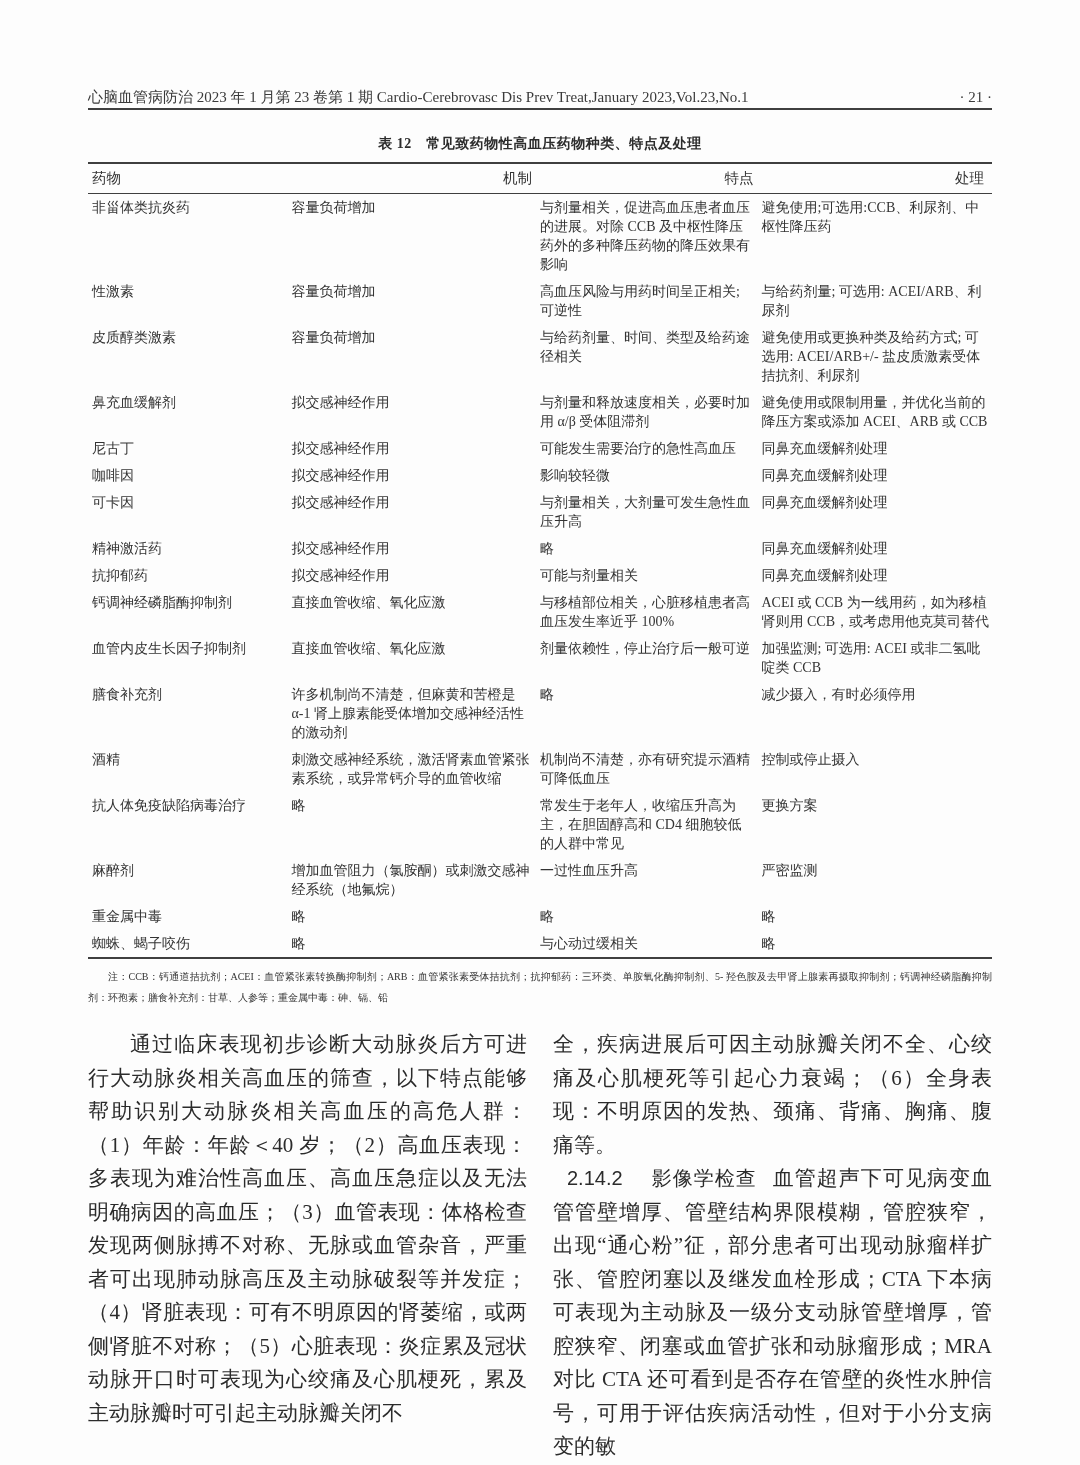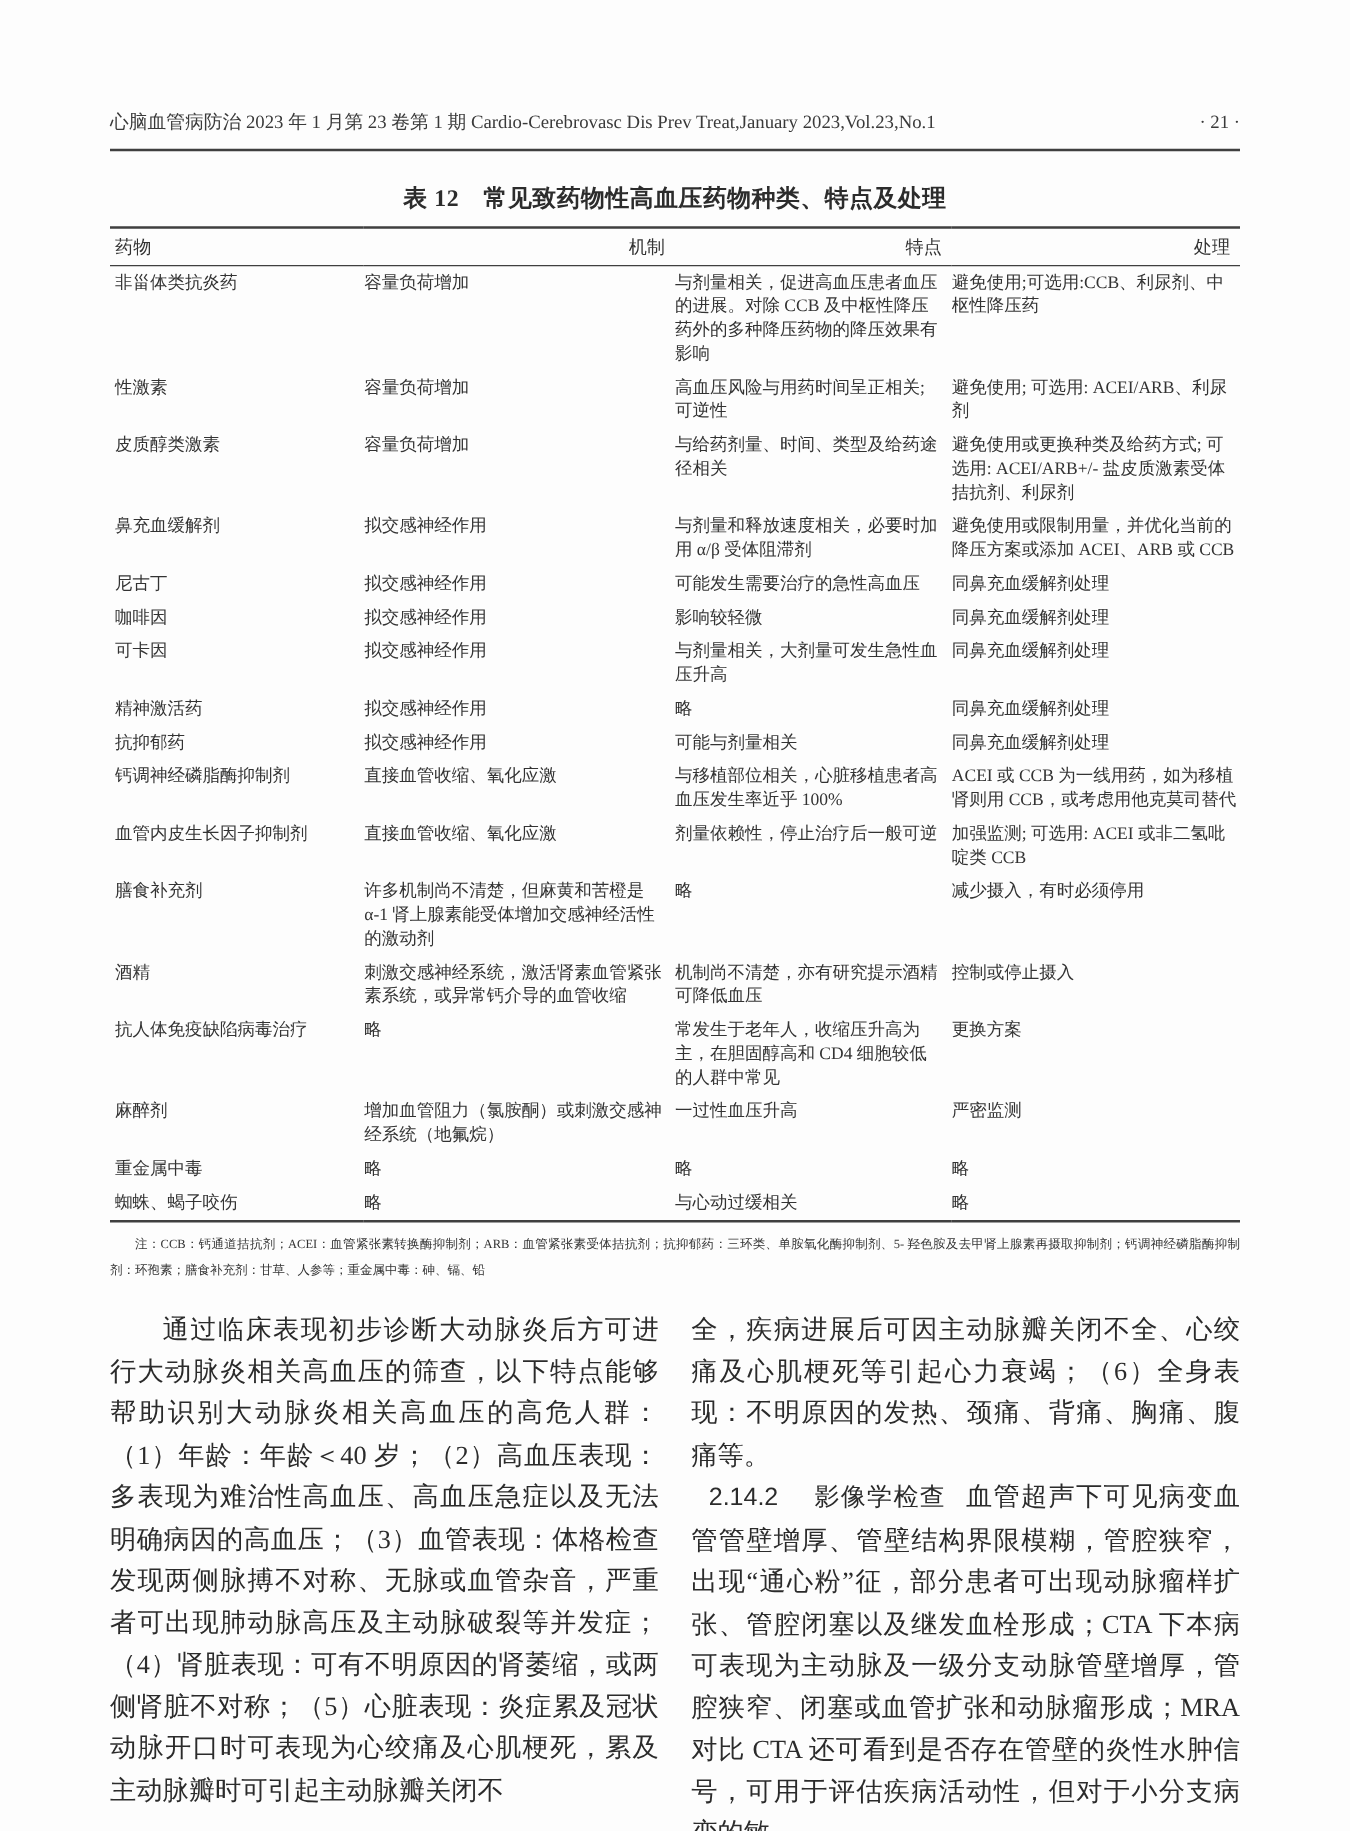--- a/index.html
+++ b/index.html
@@ -14,29 +14,29 @@
     overflow: hidden;
     position: relative;
   }
   
   .running-head {
     display: flex;
     justify-content: space-between;
     align-items: baseline;
     font-size: 15px;
     color: #3a3a3a;
-    padding-bottom: 12px;
+    padding-bottom: 1px;
     border-bottom: 2px solid #3f3f3f;
   }
   .running-head .pageno { white-space: nowrap; padding-left: 20px; }
   
   .table-title {
     text-align: center;
     font-weight: bold;
-    font-size: 19px;
+    font-size: 14px;
     color: #2c2c2c;
     margin-top: 25px;
     margin-bottom: 9px;
     letter-spacing: 0.5px;
   }
   table.drug-table {
     width: 100%;
     border-collapse: collapse;
     border-top: 2px solid #3f3f3f;
     border-bottom: 2px solid #3f3f3f;
@@ -124,21 +124,21 @@
         <tr>
           <td>非甾体类抗炎药</td>
           <td>容量负荷增加</td>
           <td>与剂量相关，促进高血压患者血压的进展。对除 CCB 及中枢性降压药外的多种降压药物的降压效果有影响</td>
           <td>避免使用;可选用:CCB、利尿剂、中枢性降压药</td>
         </tr>
         <tr>
           <td>性激素</td>
           <td>容量负荷增加</td>
           <td>高血压风险与用药时间呈正相关; 可逆性</td>
-          <td>避免使用; 可选用: ACEI/ARB、利尿剂</td>
+          <td>与给药剂量; 可选用: ACEI/ARB、利尿剂</td>
         </tr>
         <tr>
           <td>皮质醇类激素</td>
           <td>容量负荷增加</td>
           <td>与给药剂量、时间、类型及给药途径相关</td>
           <td>避免使用或更换种类及给药方式; 可选用: ACEI/ARB+/- 盐皮质激素受体拮抗剂、利尿剂</td>
         </tr>
         <tr>
           <td>鼻充血缓解剂</td>
           <td>拟交感神经作用</td>

